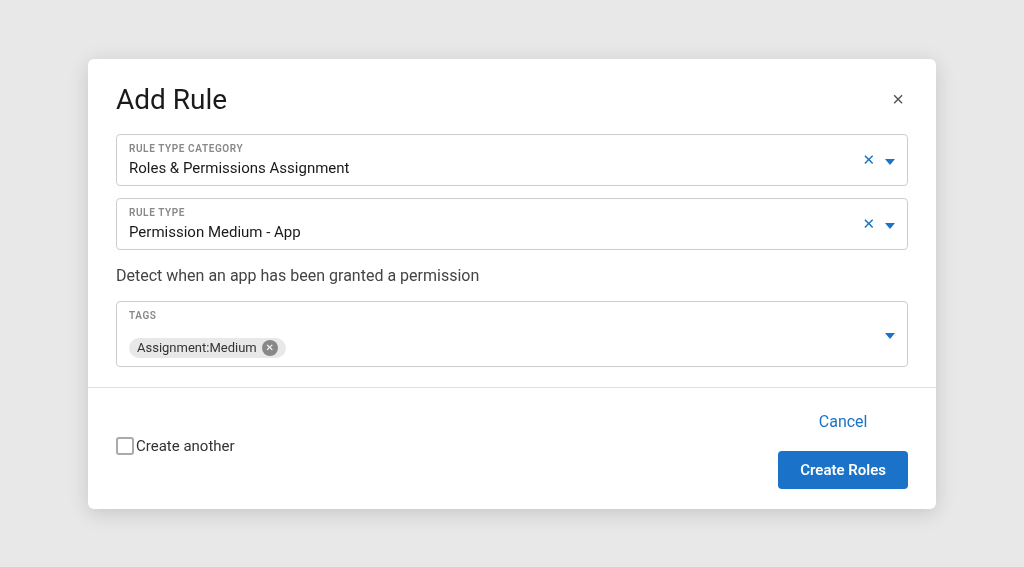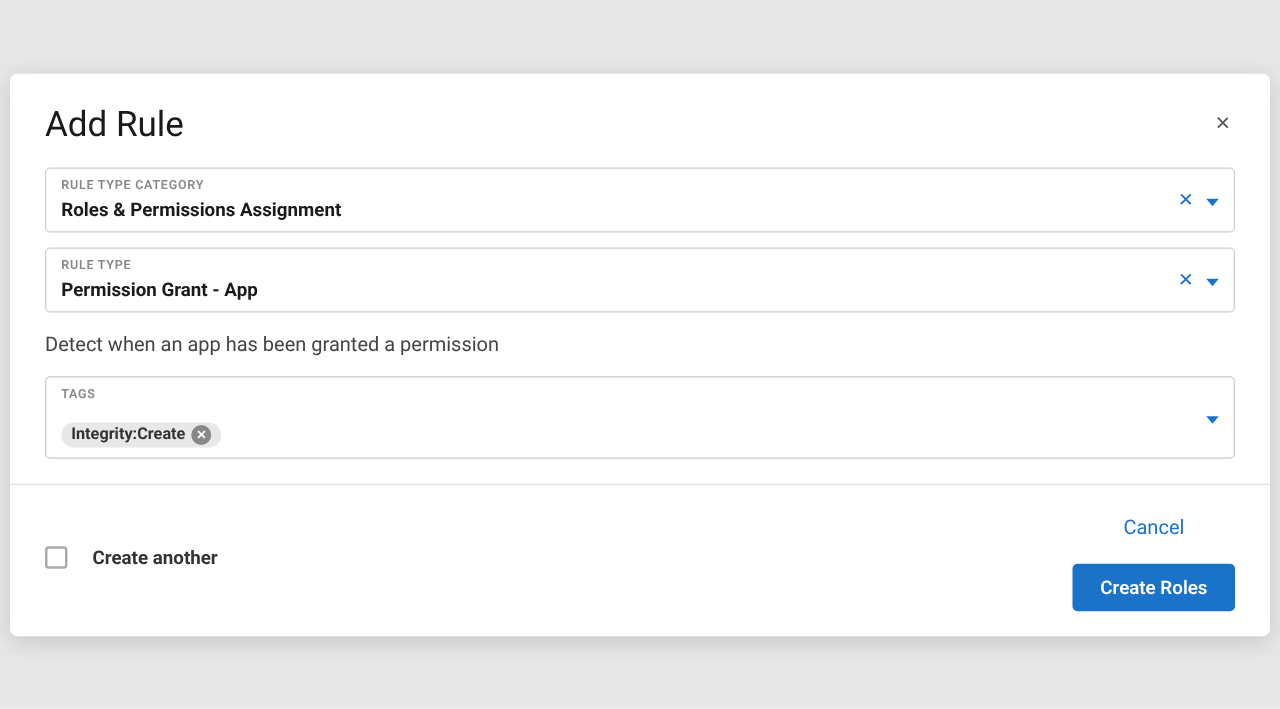--- a/index.html
+++ b/index.html
@@ -22,21 +22,21 @@
       width: 1024px;
       height: 567px;
       display: flex;
       justify-content: center;
       align-items: center;
     }
 
     .modal {
       background: #ffffff;
       border-radius: 6px;
-      width: 1008px;
+      width: 848px;
       box-shadow: 0 4px 20px rgba(0,0,0,0.15);
       overflow: hidden;
       display: flex;
       flex-direction: column;
     }
 
     .modal-header {
       display: flex;
       justify-content: space-between;
       align-items: center;
@@ -93,21 +93,20 @@
       position: absolute;
       top: 8px;
       left: 12px;
     }
 
     .field-value {
       font-size: 15px;
       color: #1a1a1a;
       margin-top: 16px;
       flex: 1;
-      font-weight: bold;
     }
 
     .field-value.input-style {
       background: none;
       border: none;
       outline: none;
       font-size: 15px;
       color: #1a1a1a;
       width: 100%;
       font-family: inherit;
@@ -168,22 +167,21 @@
       display: flex;
       align-items: center;
       justify-content: space-between;
       padding: 16px 28px 20px 28px;
       border-top: 1px solid #e0e0e0;
     }
 
     .footer-left {
       display: flex;
       align-items: flex-end;
-      gap: 20px;
-      font-weight: bold;
+      gap: 2px;
     }
 
     .checkbox {
       width: 18px;
       height: 18px;
       border: 2px solid #aaa;
       border-radius: 3px;
       cursor: pointer;
       background: #fff;
       flex-shrink: 0;
@@ -252,37 +250,37 @@
         <div class="field-icons">
           <span class="field-icon-x">✕</span>
           <span class="field-icon-chevron">
             <span class="chevron-icon"></span>
           </span>
         </div>
       </div>
 
       <div class="field-wrapper">
         <span class="field-label">RULE TYPE</span>
-        <span class="field-value">Permission Grant - App</span>
+        <span class="field-value">Permission Medium - App</span>
         <div class="field-icons">
           <span class="field-icon-x">✕</span>
           <span class="field-icon-chevron">
             <span class="chevron-icon"></span>
           </span>
         </div>
       </div>
 
       <p class="description-text">Detect when an app has been granted a permission</p>
 
 
       <div class="field-wrapper">
         <span class="field-label">TAGS</span>
         <div class="field-value" style="margin-top: 10px; padding-top: 2px;">
           <span class="tag-chip">
-            <span>Integrity:Create</span>
+            <span>Assignment:Medium</span>
             <span class="tag-chip-x">✕</span>
           </span>
         </div>
         <div class="field-icons">
           <span class="field-icon-chevron">
             <span class="chevron-icon"></span>
           </span>
         </div>
       </div>
 

